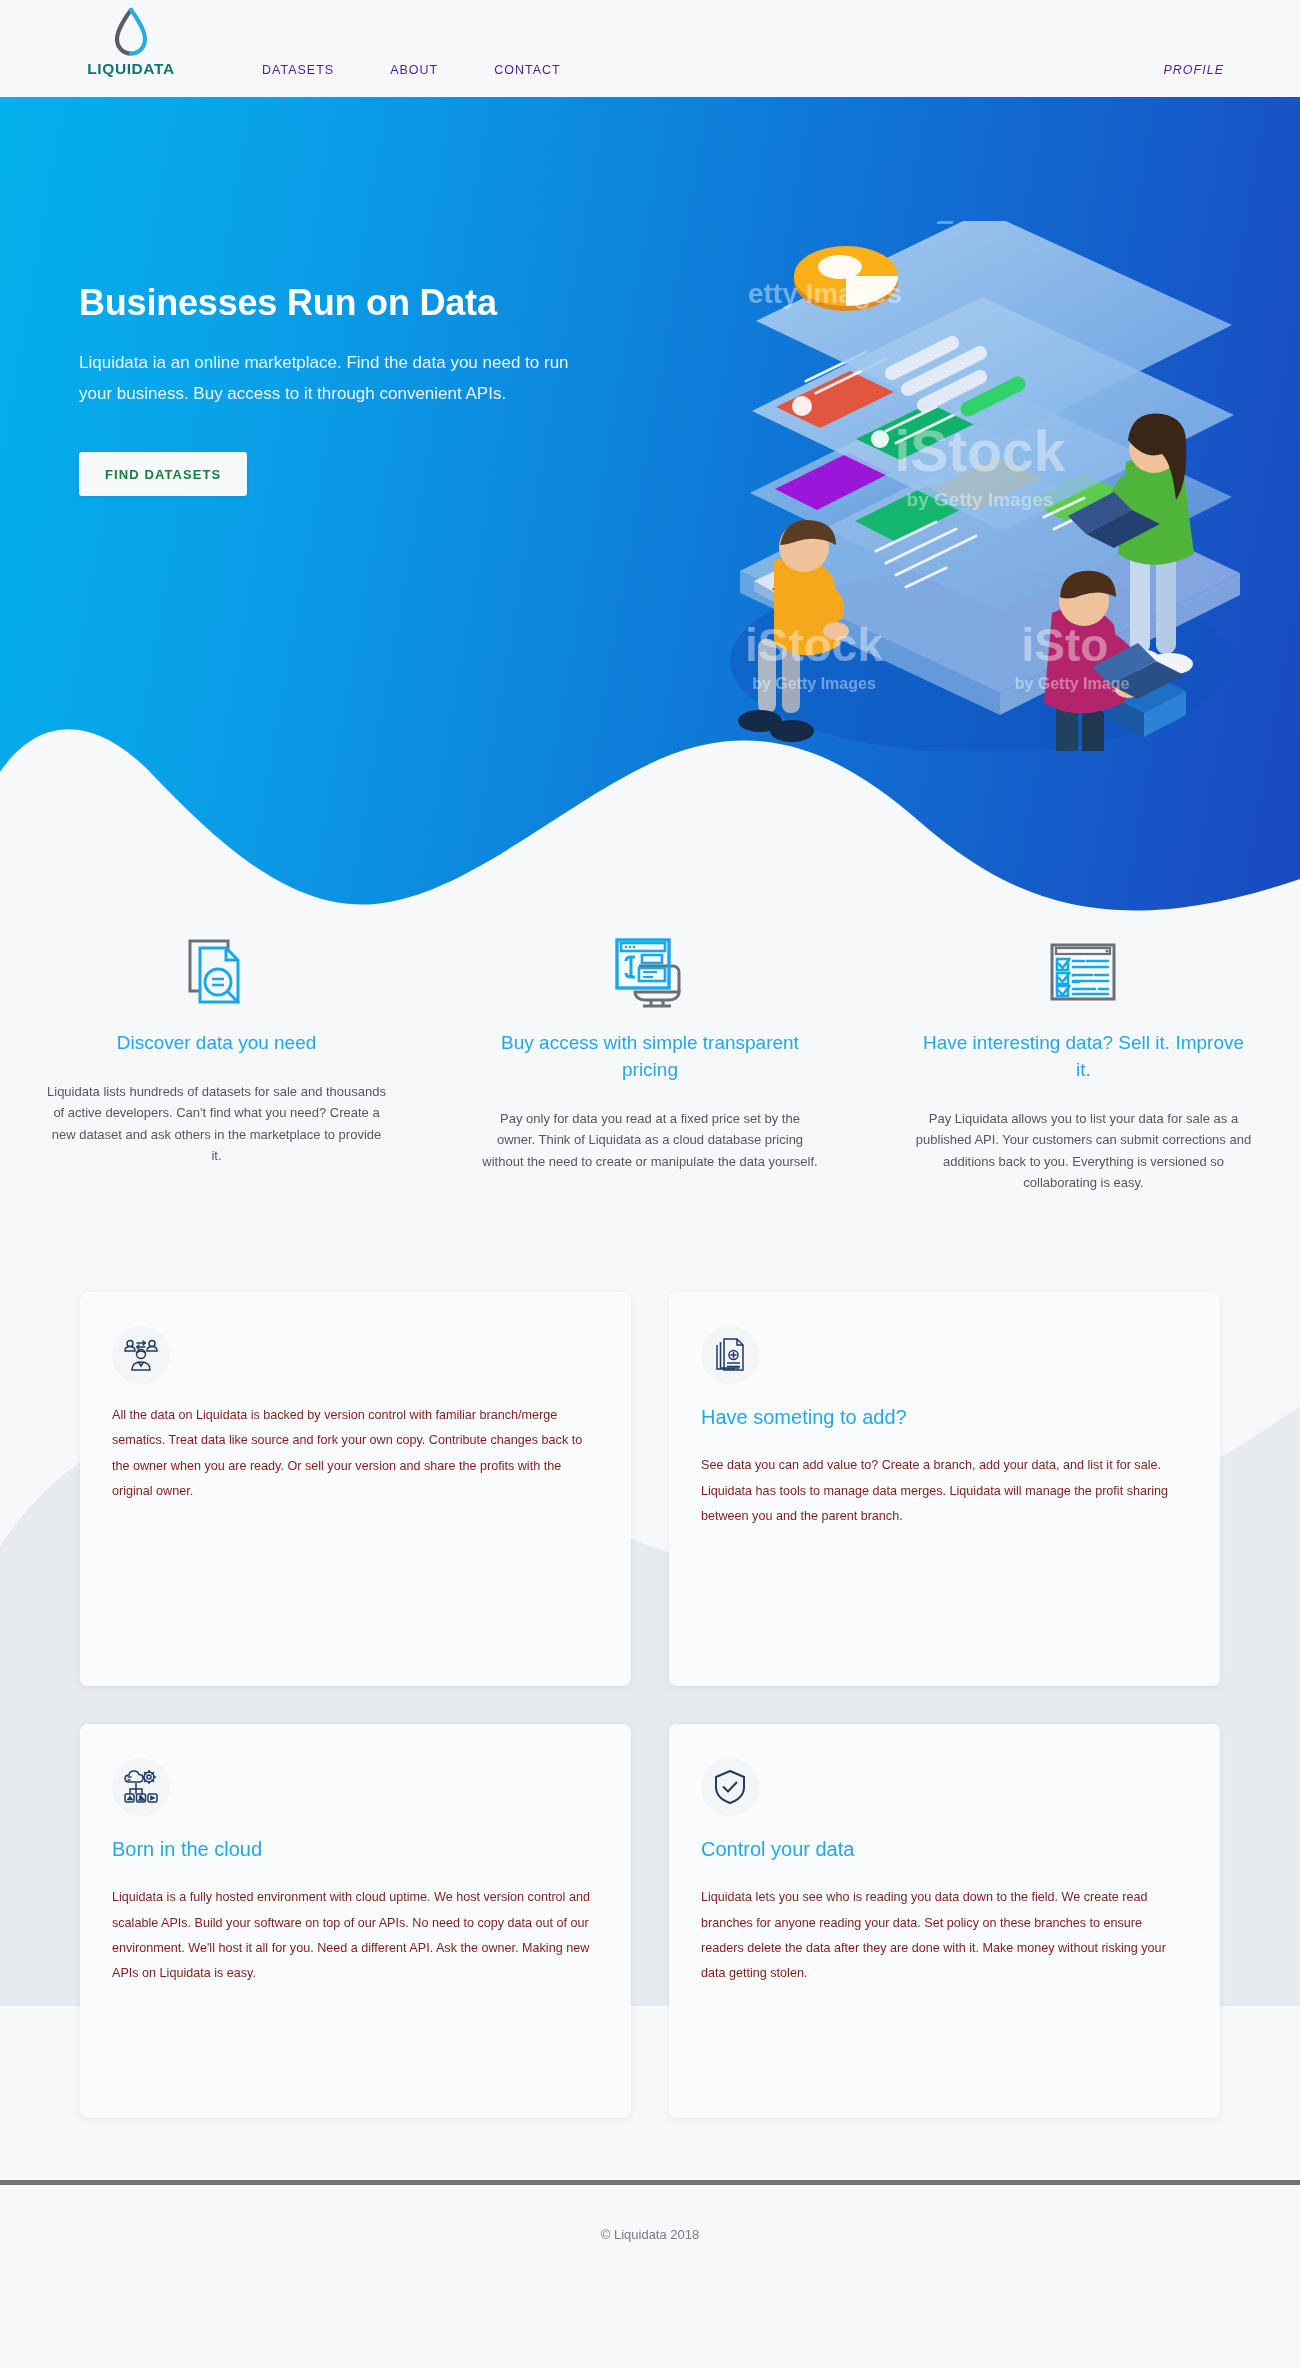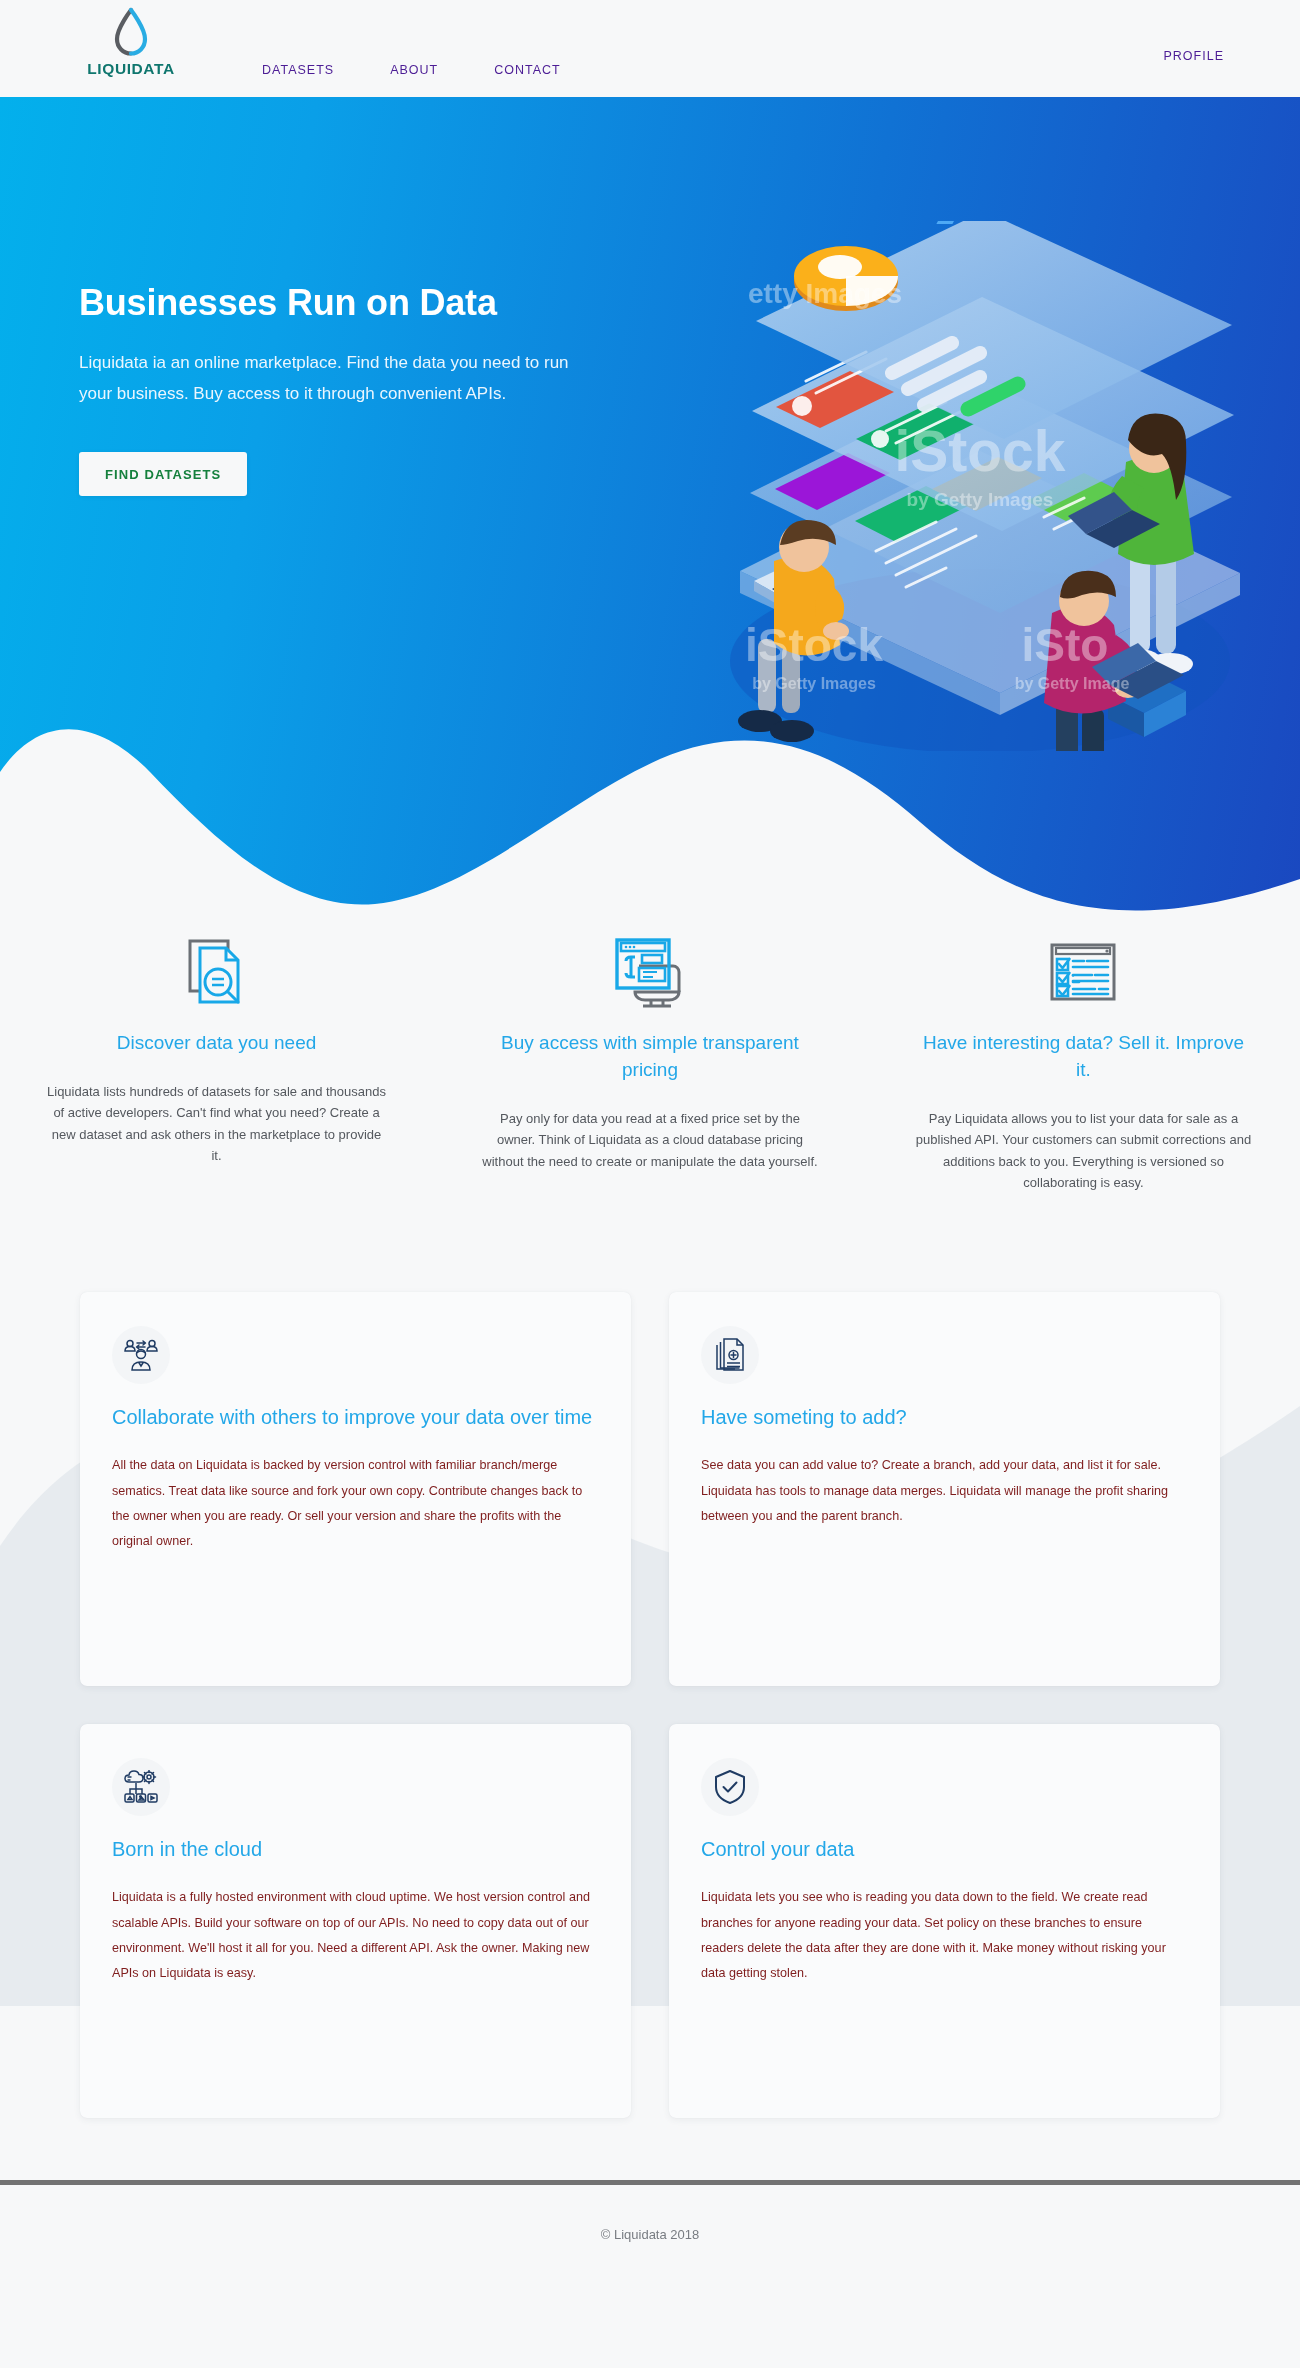--- a/index.html
+++ b/index.html
@@ -38,21 +38,21 @@
     display: flex;
     gap: 56px;
   }
   .nav a, .nav-right a {
     font-size: 12.5px;
     letter-spacing: 1.0px;
     color: #4c1d95;
     text-decoration: none;
     font-weight: 400;
   }
-  .nav-right { position: absolute; right: 76px; top: 46px; }
+  .nav-right { position: absolute; right: 76px; top: 60px; font-style: italic; }
 
   
   .hero {
     position: relative;
     height: 816px;
     margin-top: -1px;
     background: linear-gradient(100deg, #03b0ec 0%, #0a9fe8 22%, #1072d4 62%, #1a48c0 100%);
     overflow: hidden;
   }
   .hero-text { position: absolute; left: 79px; top: 186px; width: 530px; }
@@ -417,21 +417,20 @@
           <circle cx="29" cy="6.5" r="3"></circle>
           <path d="M24 14 q0 -4.5 5 -4.5 q5 0 5 4.5 Z"></path>
           <path d="M14 6 h8 M20 4 l2.5 2 l-2.5 2" stroke-linecap="round" stroke-linejoin="round"></path>
           <path d="M22 10 h-8 M16 8 l-2.5 2 l2.5 2" stroke-linecap="round" stroke-linejoin="round"></path>
           <circle cx="18" cy="17" r="4.5"></circle>
           <path d="M13.5 16 q4.5 -4 9 0"></path>
           <path d="M9 33 q0 -8 9 -8 q9 0 9 8 Z"></path>
           <path d="M15.5 25 L18 29 l2.5 -4"></path>
         </svg>
       </div>
-      <h3 class="card-h">Collaborate with others to improve your data over time</h3>
       <p class="card-p">All the data on Liquidata is backed by version control with familiar branch/merge sematics. Treat data like source and fork your own copy. Contribute changes back to the owner when you are ready. Or sell your version and share the profits with the original owner.</p>
     </div>
 
     <div class="card">
       <div class="card-ico">
         <svg width="34" height="36" viewBox="0 0 34 36" fill="none" stroke="#1f3b63" stroke-width="1.5">
           <path d="M4 8 v24 h18"></path>
           <path d="M7.5 5 v26 h19"></path>
           <path d="M11 2 h13 l6 6 v25 h-19 Z"></path>
           <path d="M24 2 v6 h6"></path>

